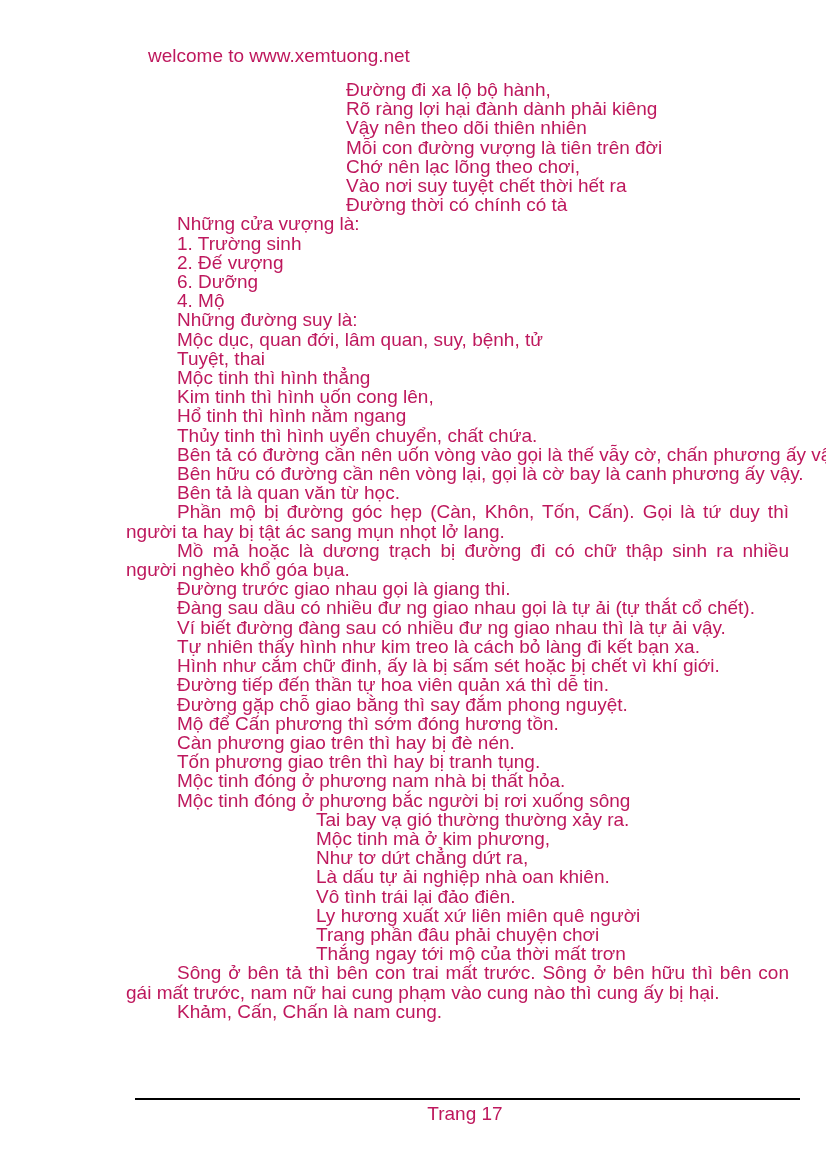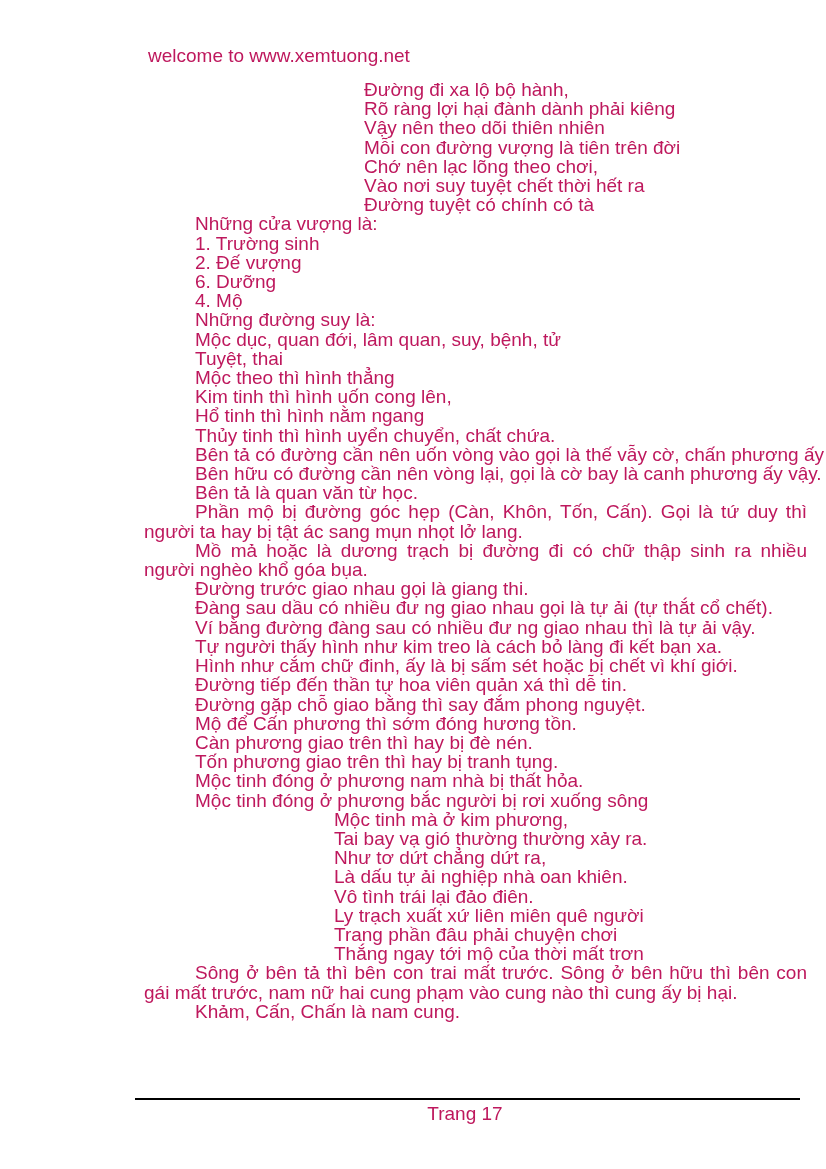--- a/index.html
+++ b/index.html
@@ -15,21 +15,21 @@
     overflow: hidden;
     margin-left: 48px;
   }
   .site-header {
     position: absolute;
     left: 100px;
     top: 46px;
   }
   .content {
     position: absolute;
-    left: 96px;
+    left: 78px;
     top: 80px;
     width: 663px;
   }
   .line {
     text-indent: 51px;
     white-space: nowrap;
   }
   .para {
     text-indent: 51px;
     text-align: justify;
@@ -60,62 +60,62 @@
 
   <div class="content">
 
     <div class="poem poem1">
       <div class="poem-line">Đường đi xa lộ bộ hành,</div>
       <div class="poem-line">Rõ ràng lợi hại đành dành phải kiêng</div>
       <div class="poem-line">Vậy nên theo dõi thiên nhiên</div>
       <div class="poem-line">Mỗi con đường vượng là tiên trên đời</div>
       <div class="poem-line">Chớ nên lạc lõng theo chơi,</div>
       <div class="poem-line">Vào nơi suy tuyệt chết thời hết ra</div>
-      <div class="poem-line">Đường tuyệt có chính có tà</div>
+      <div class="poem-line">Đường thời có chính có tà</div>
     </div>
 
     <div class="line">Những cửa vượng là:</div>
     <div class="line">1. Trường sinh</div>
     <div class="line">2. Đế vượng</div>
     <div class="line">6. Dưỡng</div>
     <div class="line">4. Mộ</div>
     <div class="line">Những đường suy là:</div>
     <div class="line">Mộc dục, quan đới, lâm quan, suy, bệnh, tử</div>
     <div class="line">Tuyệt, thai</div>
-    <div class="line">Mộc theo thì hình thẳng</div>
+    <div class="line">Mộc tinh thì hình thẳng</div>
     <div class="line">Kim tinh thì hình uốn cong lên,</div>
     <div class="line">Hổ tinh thì hình nằm ngang</div>
     <div class="line">Thủy tinh thì hình uyển chuyển, chất chứa.</div>
     <div class="line">Bên tả có đường cần nên uốn vòng vào gọi là thế vẫy cờ, chấn phương ấy vậy.</div>
     <div class="line">Bên hữu có đường cần nên vòng lại, gọi là cờ bay là canh phương ấy vậy.</div>
     <div class="line">Bên tả là quan văn từ học.</div>
 
     <div class="para">Phần mộ bị đường góc hẹp (Càn, Khôn, Tốn, Cấn). Gọi là tứ duy thì người ta hay bị tật ác sang mụn nhọt lở lang.</div>
     <div class="para">Mồ mả hoặc là dương trạch bị đường đi có chữ thập sinh ra nhiều người nghèo khổ góa bụa.</div>
 
     <div class="line">Đường trước giao nhau gọi là giang thi.</div>
     <div class="line">Đàng sau dầu có nhiều đư ng giao nhau gọi là tự ải (tự thắt cổ chết).</div>
-    <div class="line">Ví bằng đường đàng sau có nhiều đư ng giao nhau thì là tự ải vậy.</div>
-    <div class="line">Tự người thấy hình như kim treo là cách bỏ làng đi kết bạn xa.</div>
+    <div class="line">Ví biết đường đàng sau có nhiều đư ng giao nhau thì là tự ải vậy.</div>
+    <div class="line">Tự nhiên thấy hình như kim treo là cách bỏ làng đi kết bạn xa.</div>
     <div class="line">Hình như cắm chữ đinh, ấy là bị sấm sét hoặc bị chết vì khí giới.</div>
     <div class="line">Đường tiếp đến thần tự hoa viên quản xá thì dễ tin.</div>
     <div class="line">Đường gặp chỗ giao bằng thì say đắm phong nguyệt.</div>
     <div class="line">Mộ để Cấn phương thì sớm đóng hương tồn.</div>
     <div class="line">Càn phương giao trên thì hay bị đè nén.</div>
     <div class="line">Tốn phương giao trên thì hay bị tranh tụng.</div>
     <div class="line">Mộc tinh đóng ở phương nam nhà bị thất hỏa.</div>
     <div class="line">Mộc tinh đóng ở phương bắc người bị rơi xuống sông</div>
 
     <div class="poem poem2">
+      <div class="poem-line">Tai bay vạ gió thường thường xảy ra.</div>
       <div class="poem-line">Mộc tinh mà ở kim phương,</div>
-      <div class="poem-line">Tai bay vạ gió thường thường xảy ra.</div>
       <div class="poem-line">Như tơ dứt chẳng dứt ra,</div>
       <div class="poem-line">Là dấu tự ải nghiệp nhà oan khiên.</div>
       <div class="poem-line">Vô tình trái lại đảo điên.</div>
-      <div class="poem-line">Ly trạch xuất xứ liên miên quê người</div>
+      <div class="poem-line">Ly hương xuất xứ liên miên quê người</div>
       <div class="poem-line">Trang phần đâu phải chuyện chơi</div>
       <div class="poem-line">Thắng ngay tới mộ của thời mất trơn</div>
     </div>
 
     <div class="para">Sông ở bên tả thì bên con trai mất trước. Sông ở bên hữu thì bên con gái mất trước, nam nữ hai cung phạm vào cung nào thì cung ấy bị hại.</div>
     <div class="line">Khảm, Cấn, Chấn là nam cung.</div>
 
   </div>
 
   <div class="footer-rule"></div>

